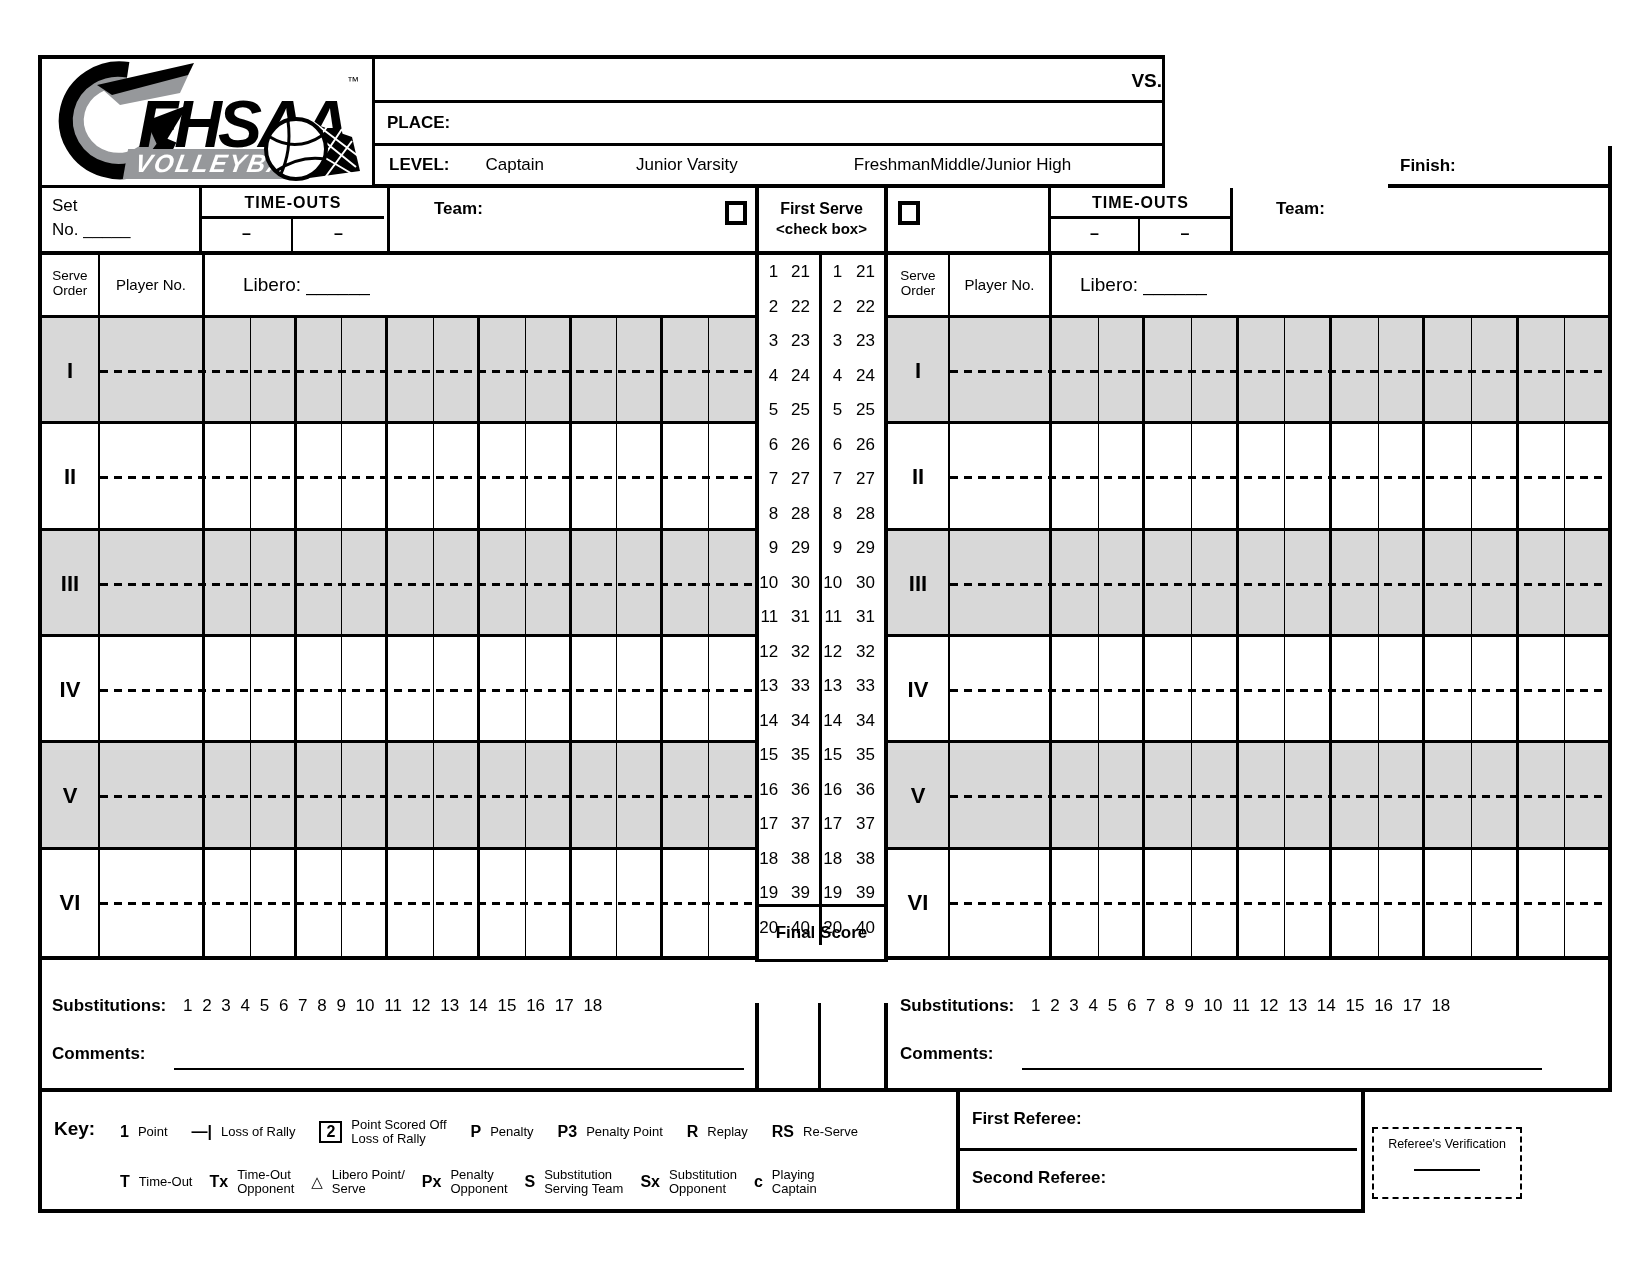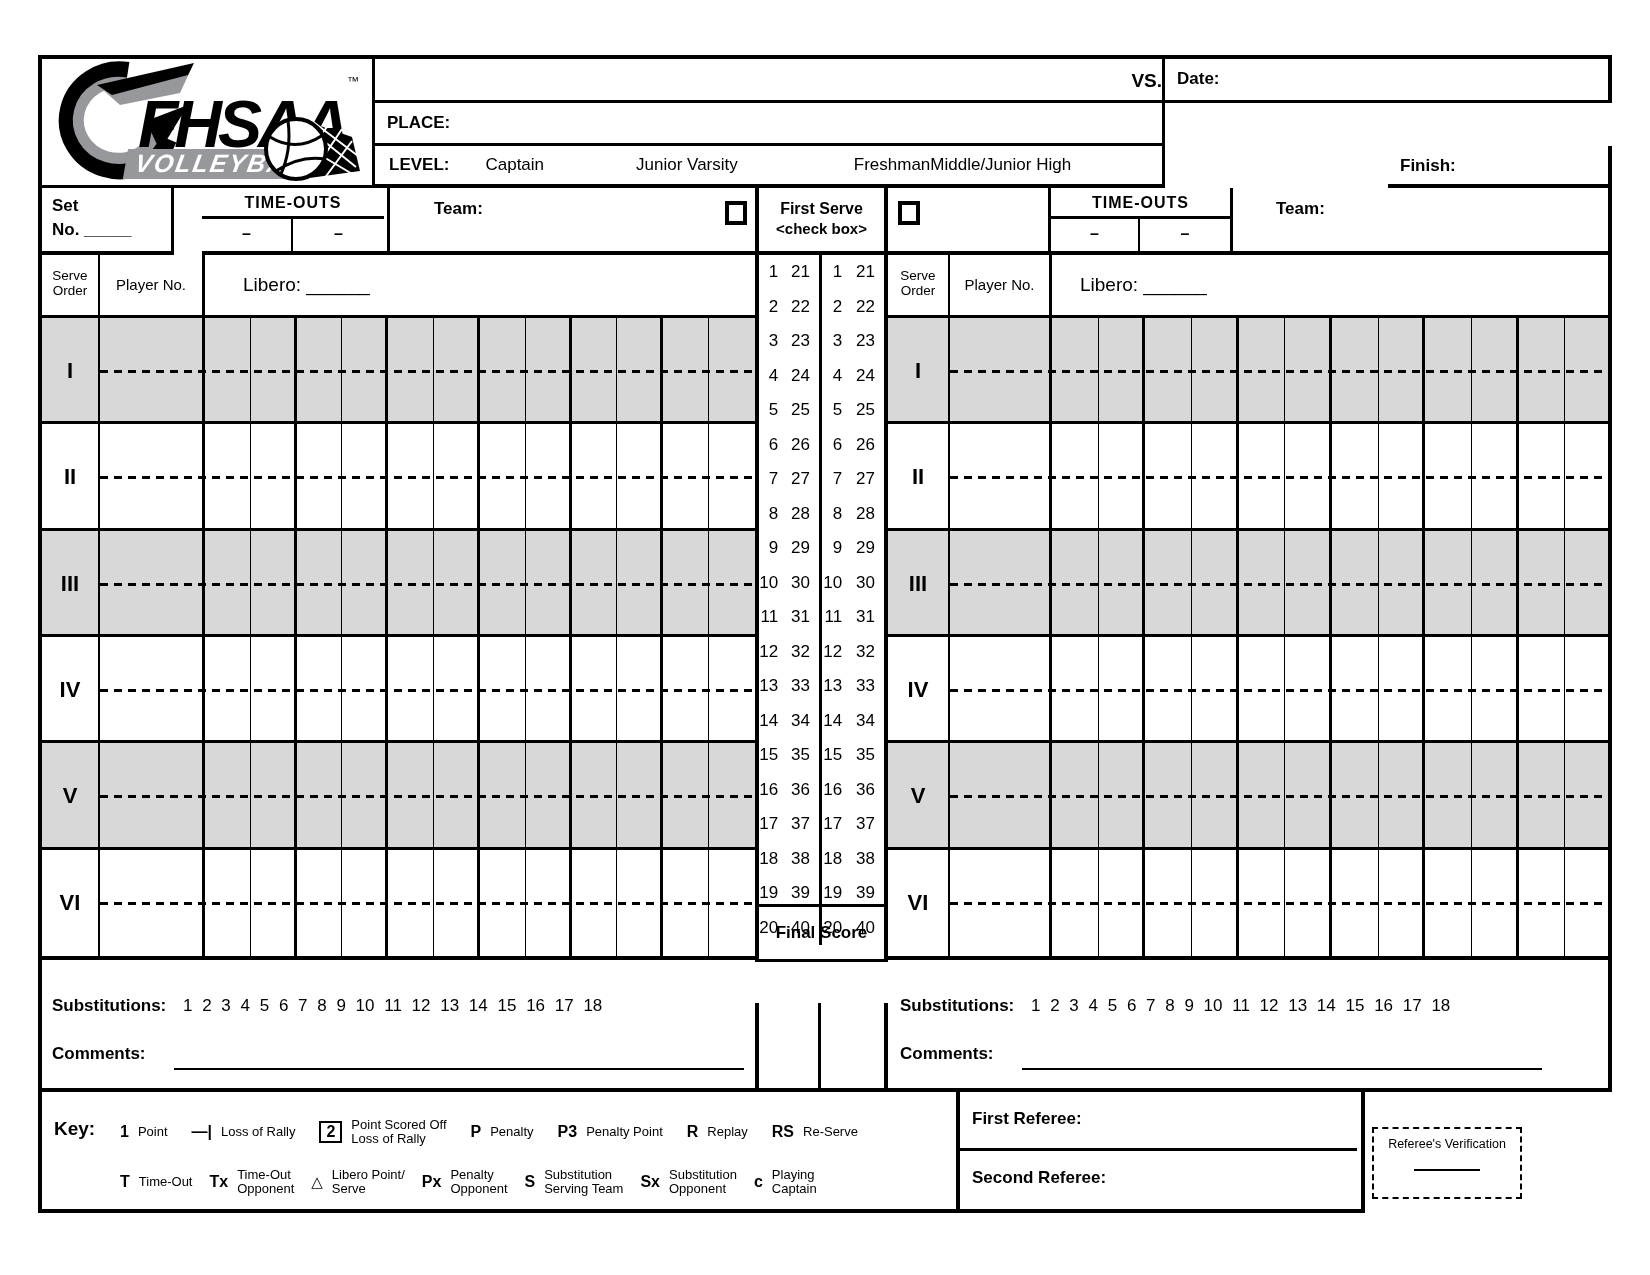--- a/index.html
+++ b/index.html
@@ -64,28 +64,25 @@
   <div class="abs" style="left:337px;top:91px;width:790px;height:42px;border-width:0 3px 4px 0;display:flex;align-items:center;font-size:17px;">
     <span class="bold" style="margin-left:14px;">LEVEL:</span>
     <span id="level-options" style="display:flex;">
         <span style="margin-left: 36px;">Captain</span>
         <span style="margin-left: 92px;">Junior Varsity</span>
         <span style="margin-left: 116px;">Freshman</span>
         <span style="">Middle/Junior High</span>
       </span>
   </div>
 
-  <div class="abs cell-label" style="left:1127px;top:0;width:447px;height:48px;border-width:4px 4px 3px 0;">
-    <span>Date:</span>
-  </div>
   <div class="abs cell-label" style="left:1350px;top:91px;width:224px;height:42px;border-width:0 4px 4px 0;">
     <span>Finish:</span>
   </div>
 
-  <div class="abs" style="left:0;top:133px;width:136px;height:67px;border-width:0 3px 4px 4px;font-weight:bold;font-size:17px;padding:8px 0 0 10px;">
+  <div class="abs" style="left:0;top:133px;width:164px;height:67px;border-width:0 3px 4px 4px;font-weight:normal;font-size:17px;padding:8px 0 0 10px;">
     <div>Set</div>
     <div style="margin-top:4px;">No. _____</div>
   </div>
   <div class="abs" style="left:164px;top:133px;width:188px;height:67px;border-width:0 3px 4px 0;">
     <div class="abs" style="left:0;top:0;width:182px;height:31px;border-width:0 0 3px 0;text-align:center;font-weight:bold;font-size:16px;letter-spacing:1px;line-height:30px;">
       <span>TIME-OUTS</span>
     </div>
     <div class="abs" style="left:0;top:31px;width:91px;height:32px;border-width:0 2px 0 0;text-align:center;font-weight:bold;line-height:30px;">
       <span>–</span>
     </div>

